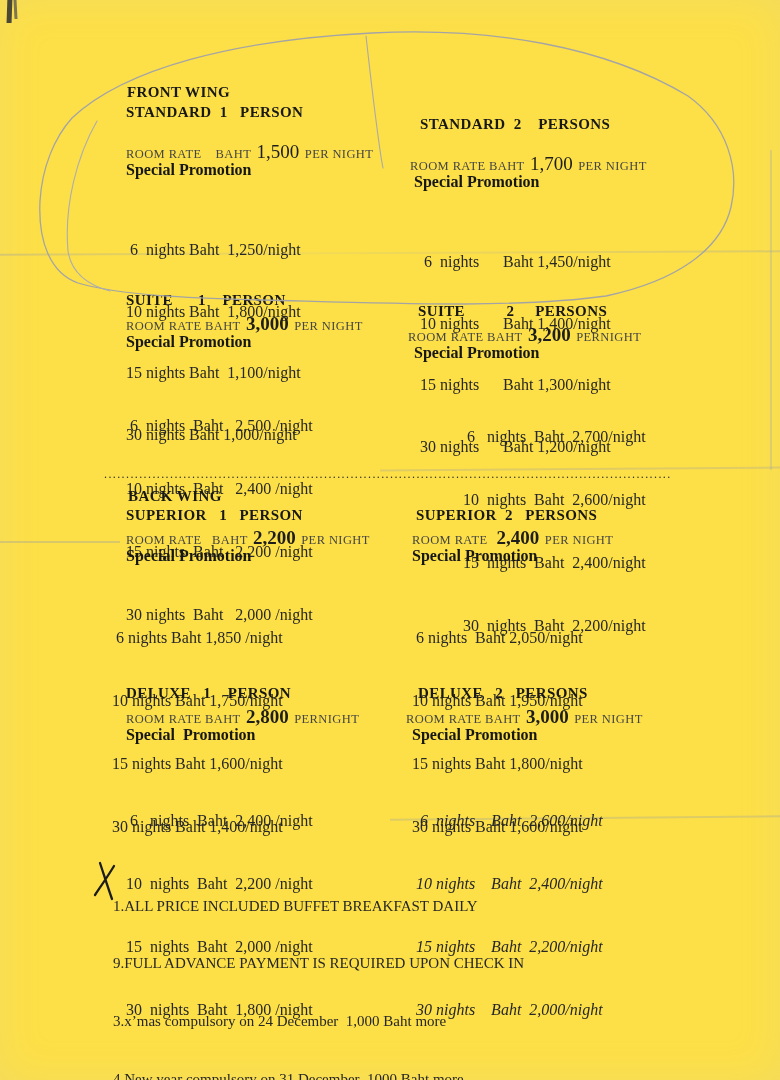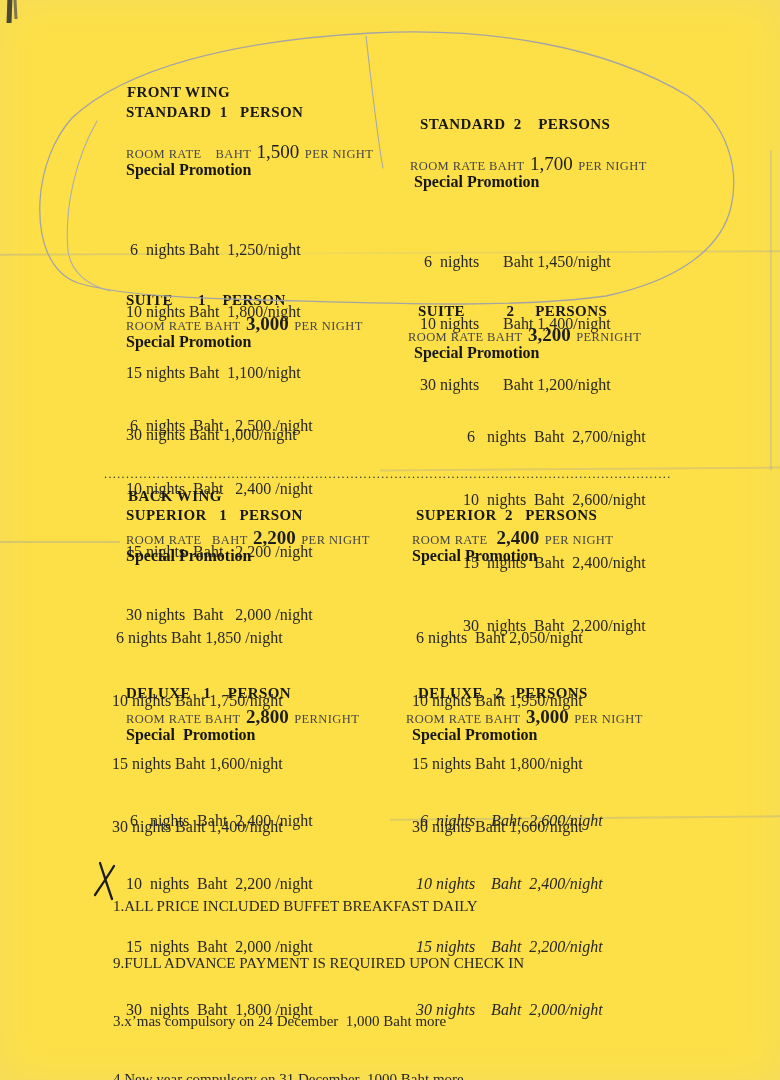--- a/index.html
+++ b/index.html
@@ -58,20 +58,21 @@
     </div>
   </div>
 
   <div class="block std plain-val" style="left:410px;top:104px;margin-top:12px;">
     <div class="title" style="padding-left:10px;">STANDARD  2    PERSONS</div>
     <div class="rate"><span class="sm">ROOM RATE BAHT </span><span class="val">1,700</span><span class="sm"> PER NIGHT</span></div>
     <div class="promo-label" style="padding-left:4px;">Special Promotion</div>
     <div class="promos" style="padding-left:10px;">
       <div> 6  nights      Baht 1,450/night</div>
       <div>10 nights      Baht 1,400/night</div>
+      <div>15 nights      Baht 1,300/night</div>
       <div>30 nights      Baht 1,200/night</div>
     </div>
   </div>
 
   <div class="block ste bold-val" style="left:126px;top:292px;">
     <div class="title">SUITE      1    PERSON</div>
     <div class="rate"><span class="sm">ROOM RATE BAHT </span><span class="val">3,000</span><span class="sm"> PER NIGHT</span></div>
     <div class="promo-label">Special Promotion</div>
     <div class="promos">
       <div> 6  nights  Baht   2,500 /night</div>

